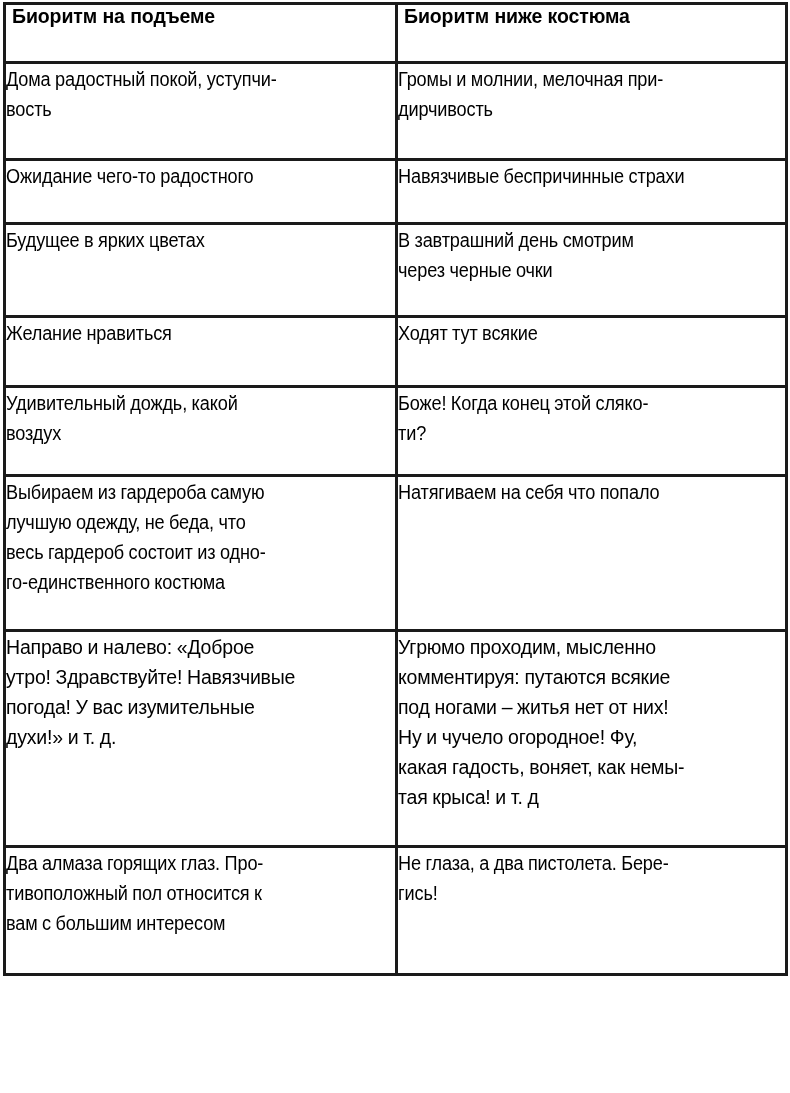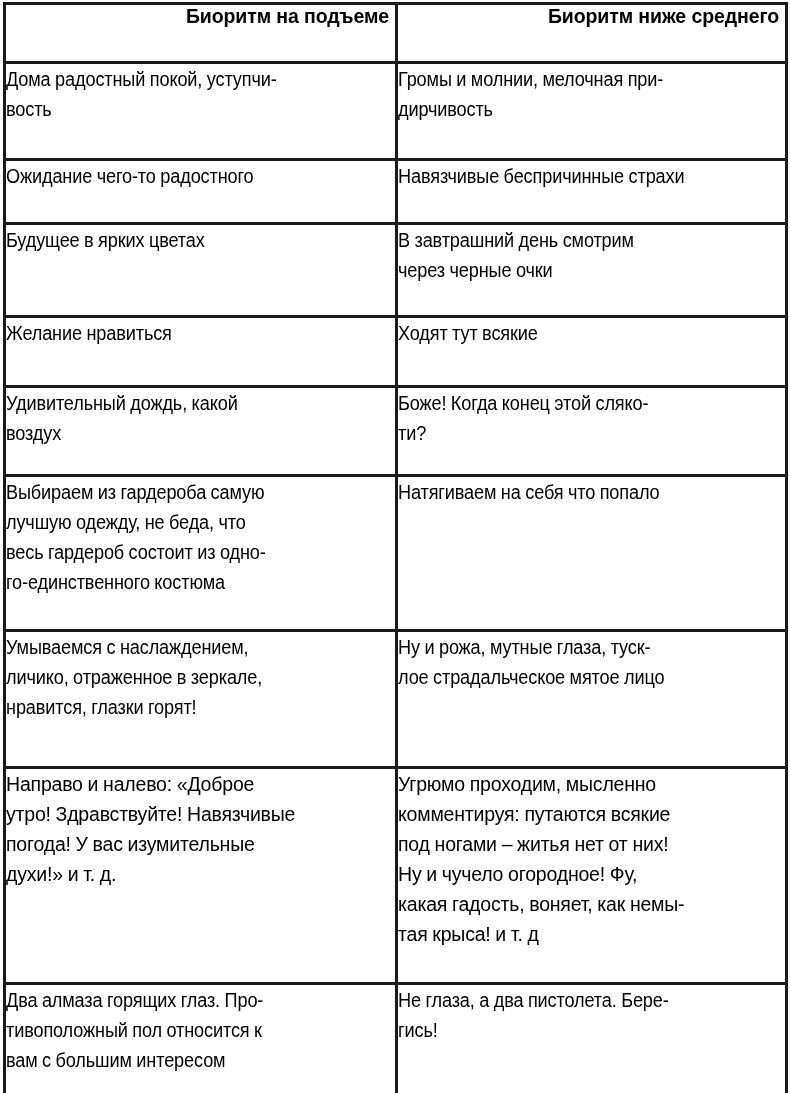--- a/index.html
+++ b/index.html
@@ -42,21 +42,21 @@
   .biorhythm-table th {
     border: 3px solid #1a1a1a;
     vertical-align: top;
     background: #ffffff;
     padding: 0;
   }
 
   
   .header-cell {
     height: 56px;
-    text-align: right;
+    text-align: left;
     vertical-align: middle;
   }
   .header-cell .cell-text {
     font-weight: bold;
     font-size: 19.5px;
     letter-spacing: -0.1px;
     line-height: 1.2;
     padding: 0 6px;
   }
 
@@ -108,21 +108,21 @@
       <col class="col-left">
       <col class="col-right">
     </colgroup>
 
     <thead>
       <tr>
         <th class="header-cell">
           <div class="cell-text">Биоритм на подъеме</div>
         </th>
         <th class="header-cell">
-          <div class="cell-text">Биоритм ниже среднего</div>
+          <div class="cell-text">Биоритм ниже костюма</div>
         </th>
       </tr>
     </thead>
 
     <tbody>
 
       <tr class="row-h-94">
         <td class="body-cell condensed">
           <div class="cell-text">Дома радостный покой, уступчи-
 вость</div>
@@ -177,31 +177,20 @@
           <div class="cell-text">Выбираем из гардероба самую
 лучшую одежду, не беда, что
 весь гардероб состоит из одно-
 го-единственного костюма</div>
         </td>
         <td class="body-cell condensed">
           <div class="cell-text">Натягиваем на себя что попало</div>
         </td>
       </tr>
 
-      <tr class="row-h-134">
-        <td class="body-cell condensed">
-          <div class="cell-text">Умываемся с наслаждением,
-личико, отраженное в зеркале,
-нравится, глазки горят!</div>
-        </td>
-        <td class="body-cell condensed">
-          <div class="cell-text">Ну и рожа, мутные глаза, туск-
-лое страдальческое мятое лицо</div>
-        </td>
-      </tr>
 
       <tr class="row-h-213">
         <td class="body-cell wide">
           <div class="cell-text">Направо и налево: «Доброе
 утро! Здравствуйте! Навязчивые
 погода! У вас изумительные
 духи!» и т. д.</div>
         </td>
         <td class="body-cell wide">
           <div class="cell-text">Угрюмо проходим, мысленно

